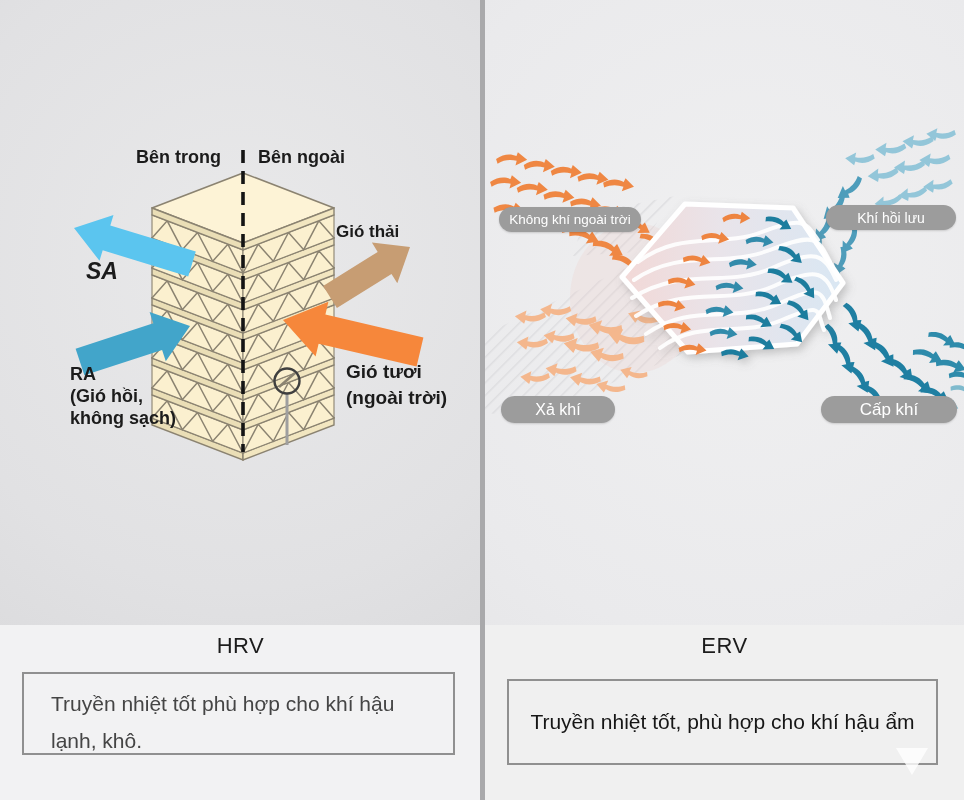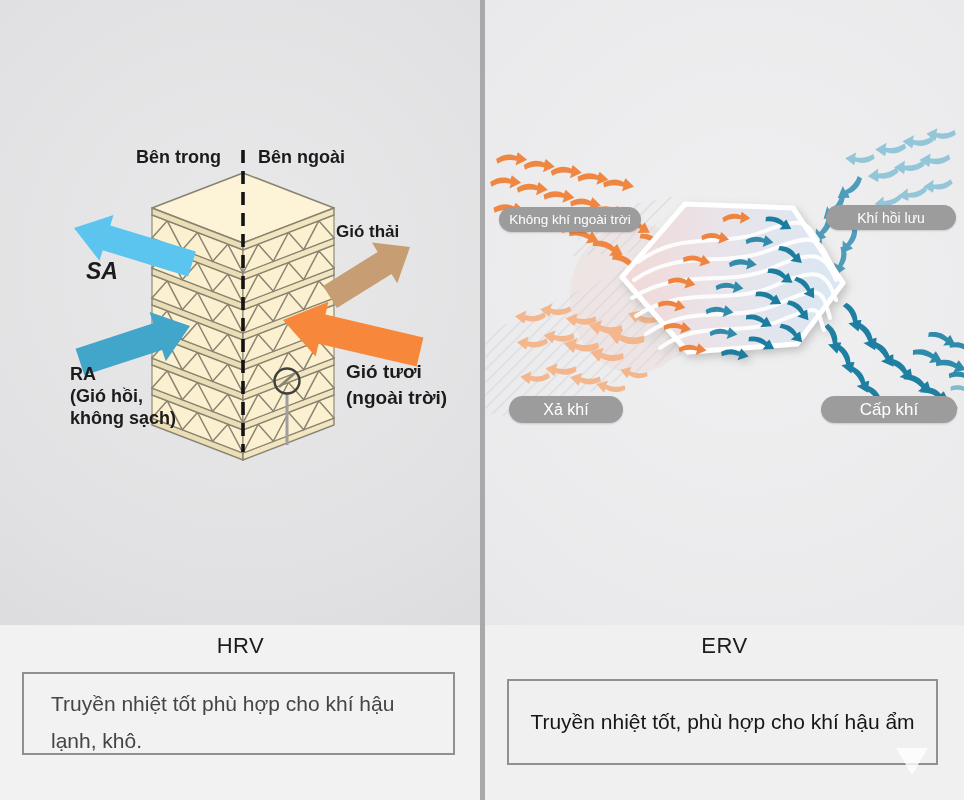--- a/index.html
+++ b/index.html
@@ -263,21 +263,21 @@
             <use href="#arr" transform="translate(226,324) rotate(10) scale(0.9)" fill="#338bab"></use>
             <use href="#arr" transform="translate(268,330) rotate(30) scale(0.9)" fill="#1f7d9e"></use>
             <use href="#arr" transform="translate(195,340) rotate(10) scale(0.9)" fill="#ee8440"></use>
             <use href="#arr" transform="translate(238,344) rotate(14) scale(0.9)" fill="#1f7d9e"></use>
           </g>
         </g>
       </svg>
 
       <div class="pill" style="left:14px;top:207px;width:142px;height:25px;font-size:13.5px;">Không khí ngoài trời</div>
       <div class="pill" style="left:341px;top:205px;width:130px;height:25px;font-size:14px;">Khí hồi lưu</div>
-      <div class="pill" style="left:24px;top:396px;width:114px;height:27px;font-size:16px;">Xả khí</div>
+      <div class="pill" style="left:16px;top:396px;width:114px;height:27px;font-size:16px;">Xả khí</div>
       <div class="pill" style="left:336px;top:396px;width:136px;height:27px;font-size:17px;">Cấp khí</div>
     </div>
 
     <div class="caption erv">
       <div class="cap-title">ERV</div>
       <div class="desc-box erv">
         <span>Truyền nhiệt tốt, phù hợp cho khí hậu ẩm</span>
       </div>
     </div>
   </div>

